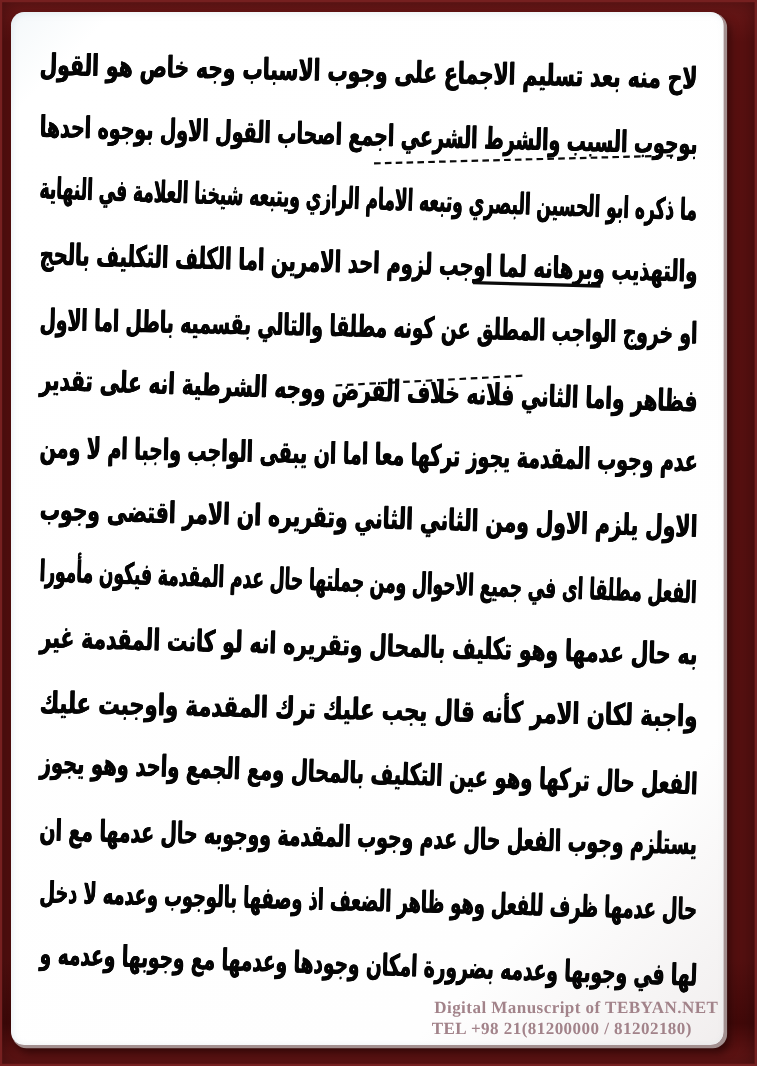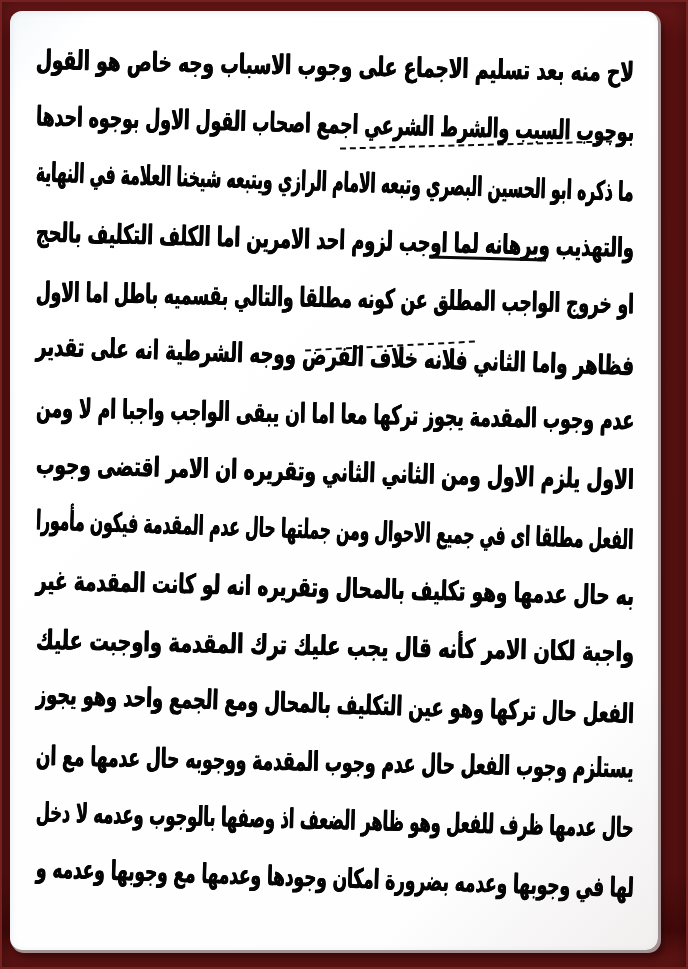--- a/index.html
+++ b/index.html
@@ -115,15 +115,19 @@
       <div class="ms-line"><span class="ms-text" style="transform: scaleX(0.652838);">الفعل حال تركها وهو عين التكليف بالمحال ومع الجمع واحد وهو يجوز</span></div>
       <div class="ms-line"><span class="ms-text" style="transform: scaleX(0.631468);">يستلزم وجوب الفعل حال عدم وجوب المقدمة ووجوبه حال عدمها مع ان</span></div>
       <div class="ms-line"><span class="ms-text" style="transform: scaleX(0.597403);">حال عدمها ظرف للفعل وهو ظاهر الضعف اذ وصفها بالوجوب وعدمه لا دخل</span></div>
       <div class="ms-line"><span class="ms-text" style="transform: scaleX(0.624869);">لها في وجوبها وعدمه بضرورة امكان وجودها وعدمها مع وجوبها وعدمه و</span></div>
     </div>
 
     <div class="flourish dashed flourish-a"></div>
     <div class="flourish flourish-b"></div>
     <div class="flourish dashed flourish-c"></div>
 
+    <div class="watermark">
+      <div class="watermark-line1">Digital Manuscript of TEBYAN.NET</div>
+      <div class="watermark-line2">TEL +98 21(81200000 / 81202180)</div>
+    </div>
 
   </div>
 </div>
 
 </body></html>

